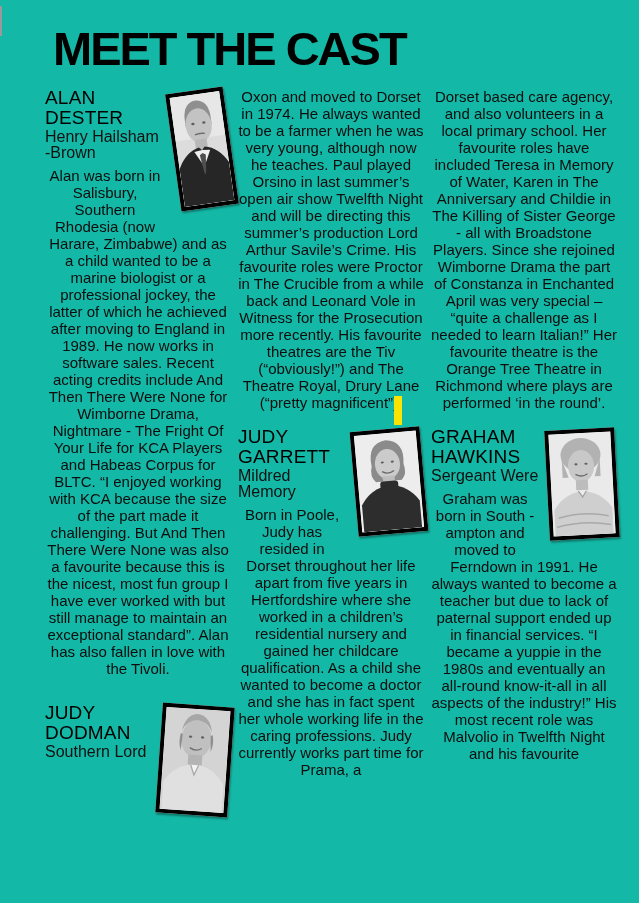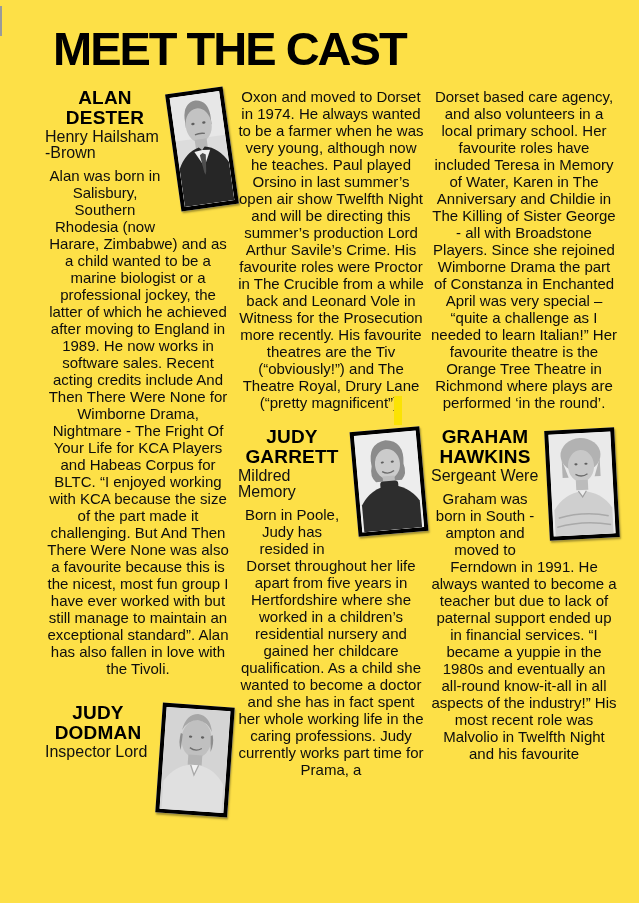--- a/index.html
+++ b/index.html
@@ -4,21 +4,21 @@
 <style>
   html, body { margin:0; padding:0; }
   body {
     width:639px; height:903px;
     background:#ffffff;
     font-family:"Liberation Sans", sans-serif;
     color:#0d0d0d;
     position:relative;
     overflow:hidden;
   }
-  .page { position:relative; width:639px; height:903px; background:#fde047; }
+  .page { position:relative; width:639px; height:903px; background:#14b8a6; }
 
   .scan-artifact {
     position:absolute; left:0; top:6px; width:2px; height:30px;
     background:#9a9a9a;
   }
 
   .title {
     position:absolute; left:53px; top:24px; margin:0;
     font-size:47px; line-height:50px; font-weight:bold;
     letter-spacing:-2px; white-space:nowrap; color:#000;
@@ -27,22 +27,22 @@
   .columns {
     position:absolute; left:45px; top:88px; width:572px;
     display:flex; gap:7px;
   }
   .col { width:186px; font-size:15px; line-height:17px; }
 
   .section { margin:0; }
   .section::after { content:""; display:block; clear:both; }
 
   .cast-name {
-    margin:0; font-size:19px; line-height:20px; font-weight:bold;
-    letter-spacing:0.2px; white-space:pre-line; color:#000;text-align:center;
+    margin:0; font-size:19px; line-height:20px; font-weight:normal;
+    letter-spacing:0.2px; white-space:pre-line; color:#000;
   }
   .cast-role {
     margin:1px 0 6px 0; font-size:16px; line-height:16px;
     white-space:pre-line; color:#111;
   }
   .bio { margin:0; text-align:center; }
 
   .photo {
     float:right;
     border:4px solid #000;
@@ -111,21 +111,21 @@
             <ellipse cx="26" cy="28" rx="1.7" ry="1.2" fill="#606060"></ellipse>
             <ellipse cx="38" cy="28" rx="1.7" ry="1.2" fill="#606060"></ellipse>
             <path d="M26 39 Q32 43 38 39" stroke="#6e6e6e" stroke-width="1.3" fill="none"></path>
             <rect x="25" y="46" width="14" height="10" fill="#b4b4b4"></rect>
             <path d="M2 102 L2 74 Q12 58 28 56 L32 61 L36 56 Q52 58 62 74 L62 102 Z" fill="#e0e0e0"></path>
             <path d="M28 56 L32 66 L36 56" stroke="#a8a8a8" stroke-width="1.3" fill="#f2f2f2"></path>
           </svg>
         </span>
         <h2 class="cast-name">JUDY
 DODMAN</h2>
-        <div class="cast-role">Inspector Lord</div>
+        <div class="cast-role">Southern Lord</div>
       </div>
 
     </div>
 
     <div class="col">
 
       <p class="bio">Oxon and moved to Dorset in 1974. He always wanted to be a farmer when he was very young, although now he teaches. Paul played Orsino in last summer’s open air show Twelfth Night and will be directing this summer’s production Lord Arthur Savile’s Crime. His favourite roles were Proctor in The Crucible from a while back and Leonard Vole in Witness for the Prosecution more recently. His favourite theatres are the Tiv (“obviously!”) and The Theatre Royal, Drury Lane (“pretty magnificent”).</p>
 
       <div class="section sec-judy">
         <span class="photo tilt-judy">

